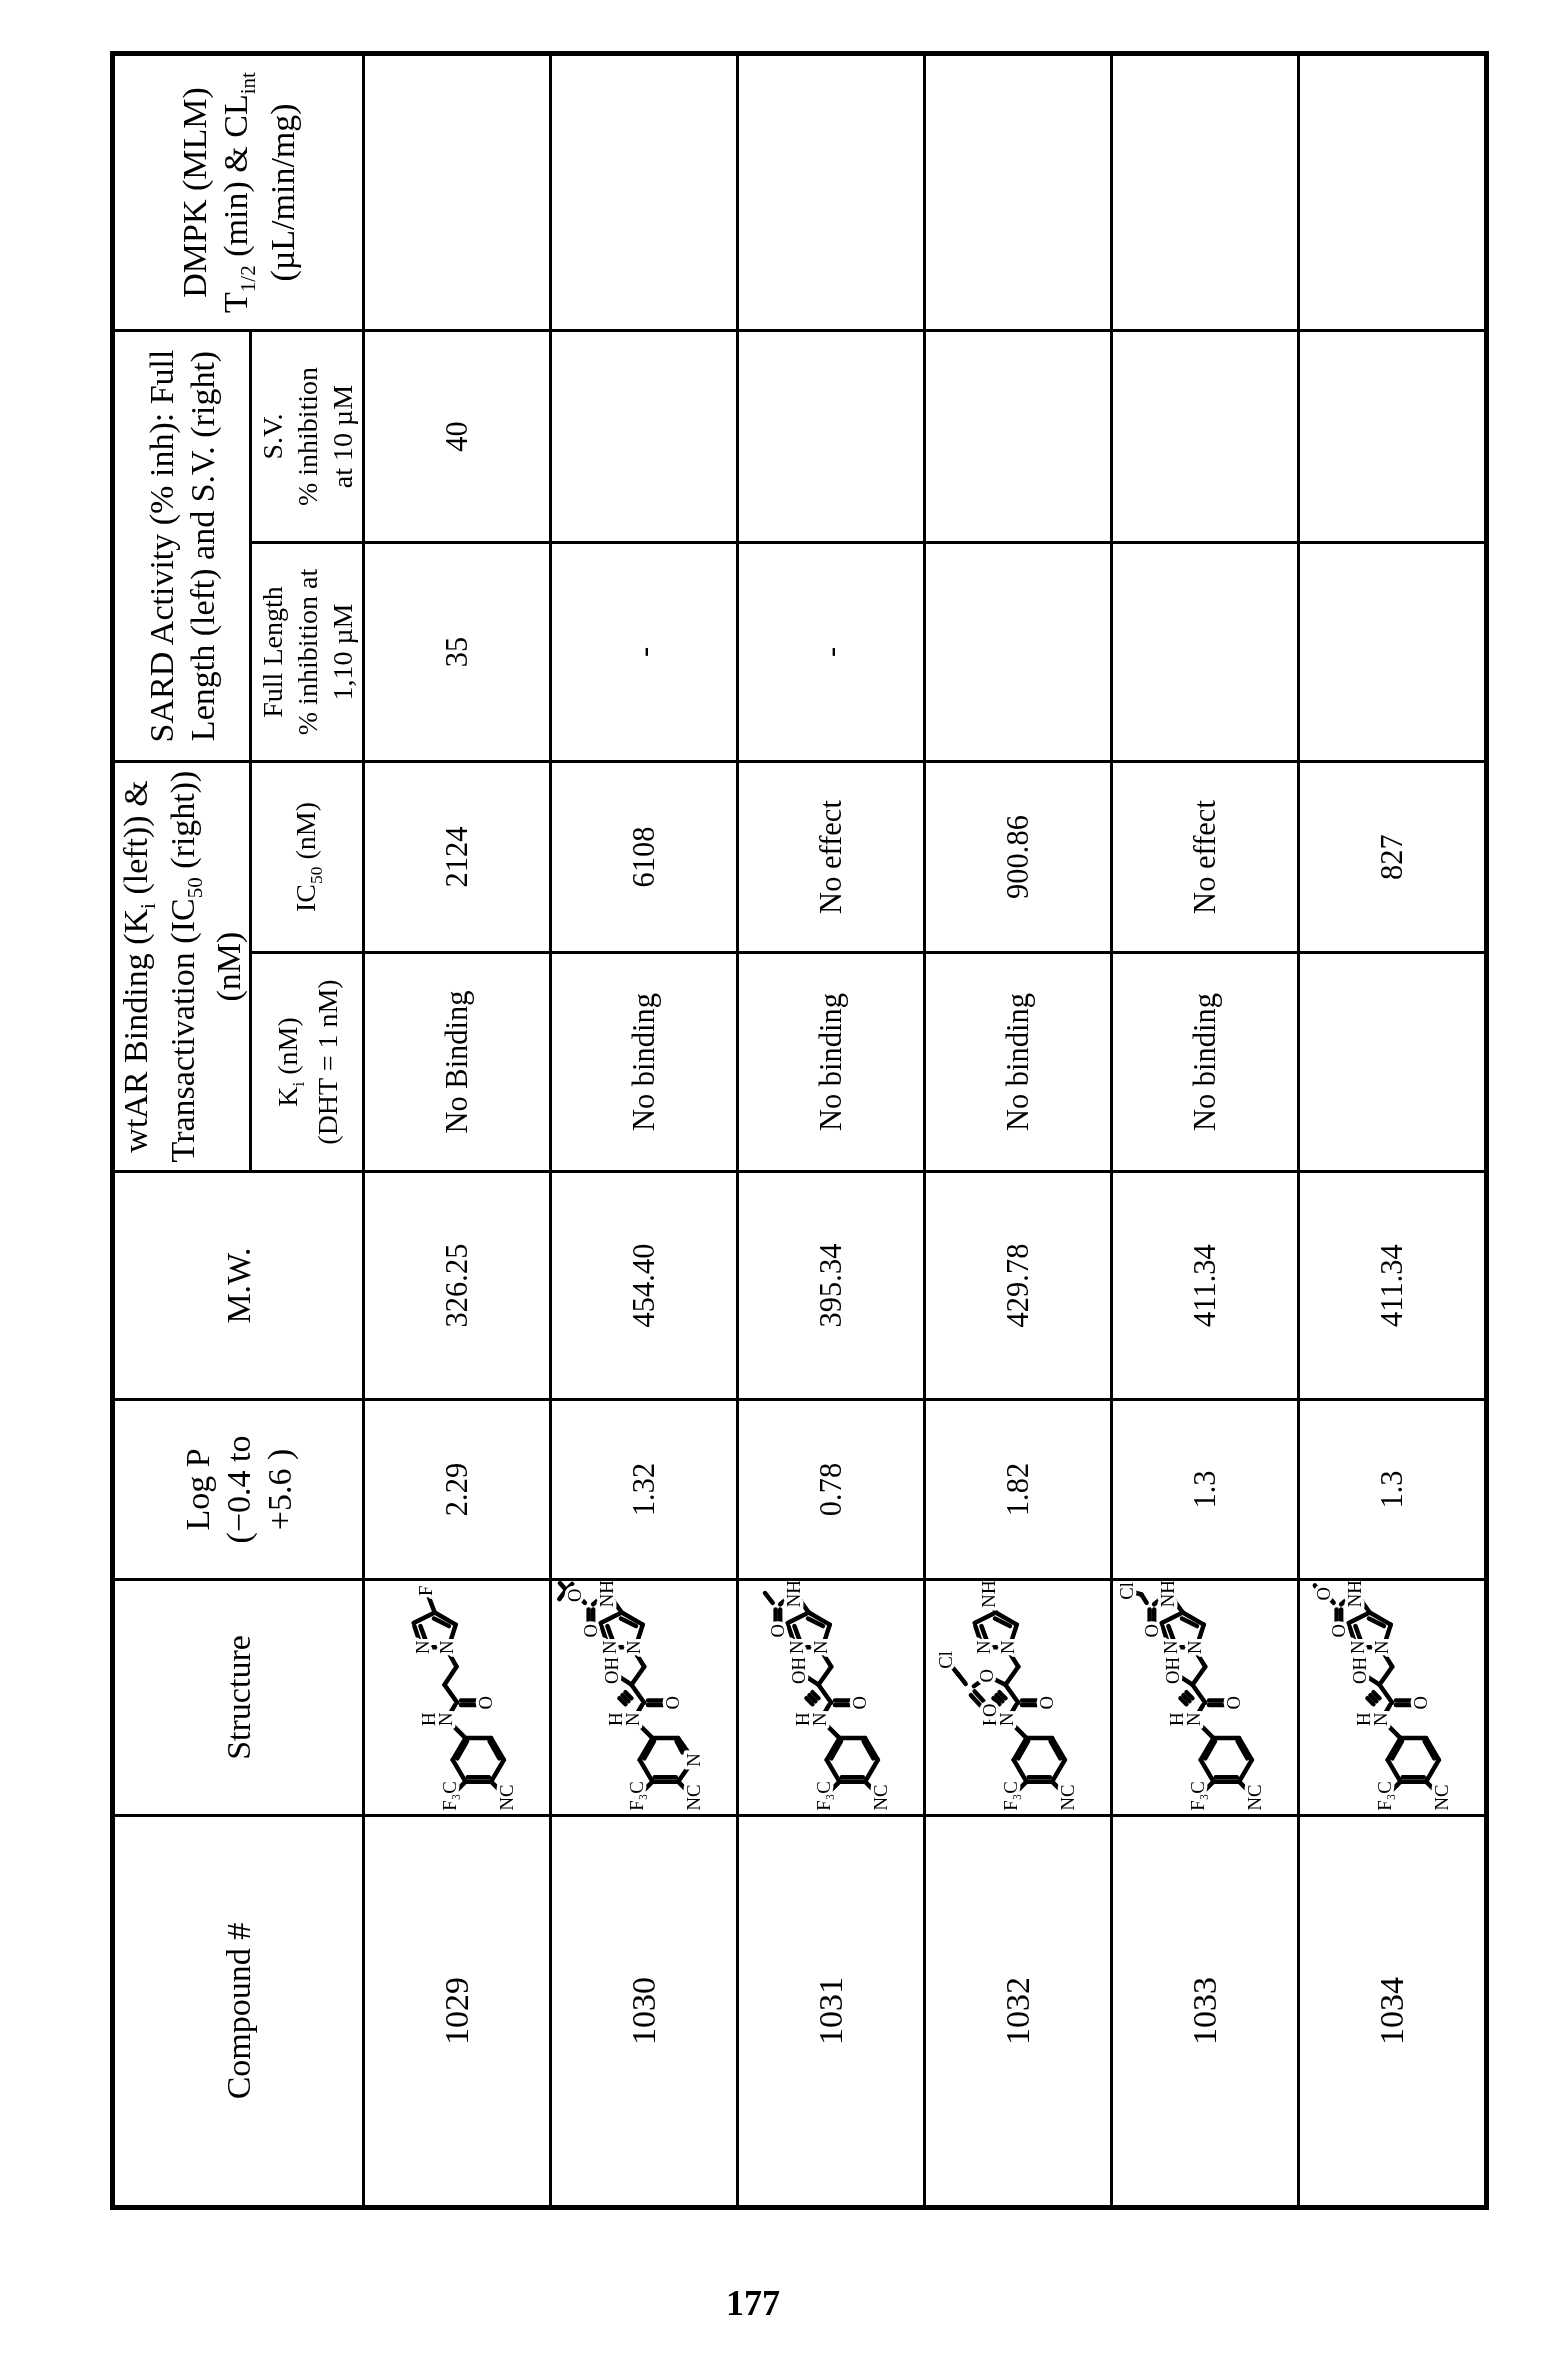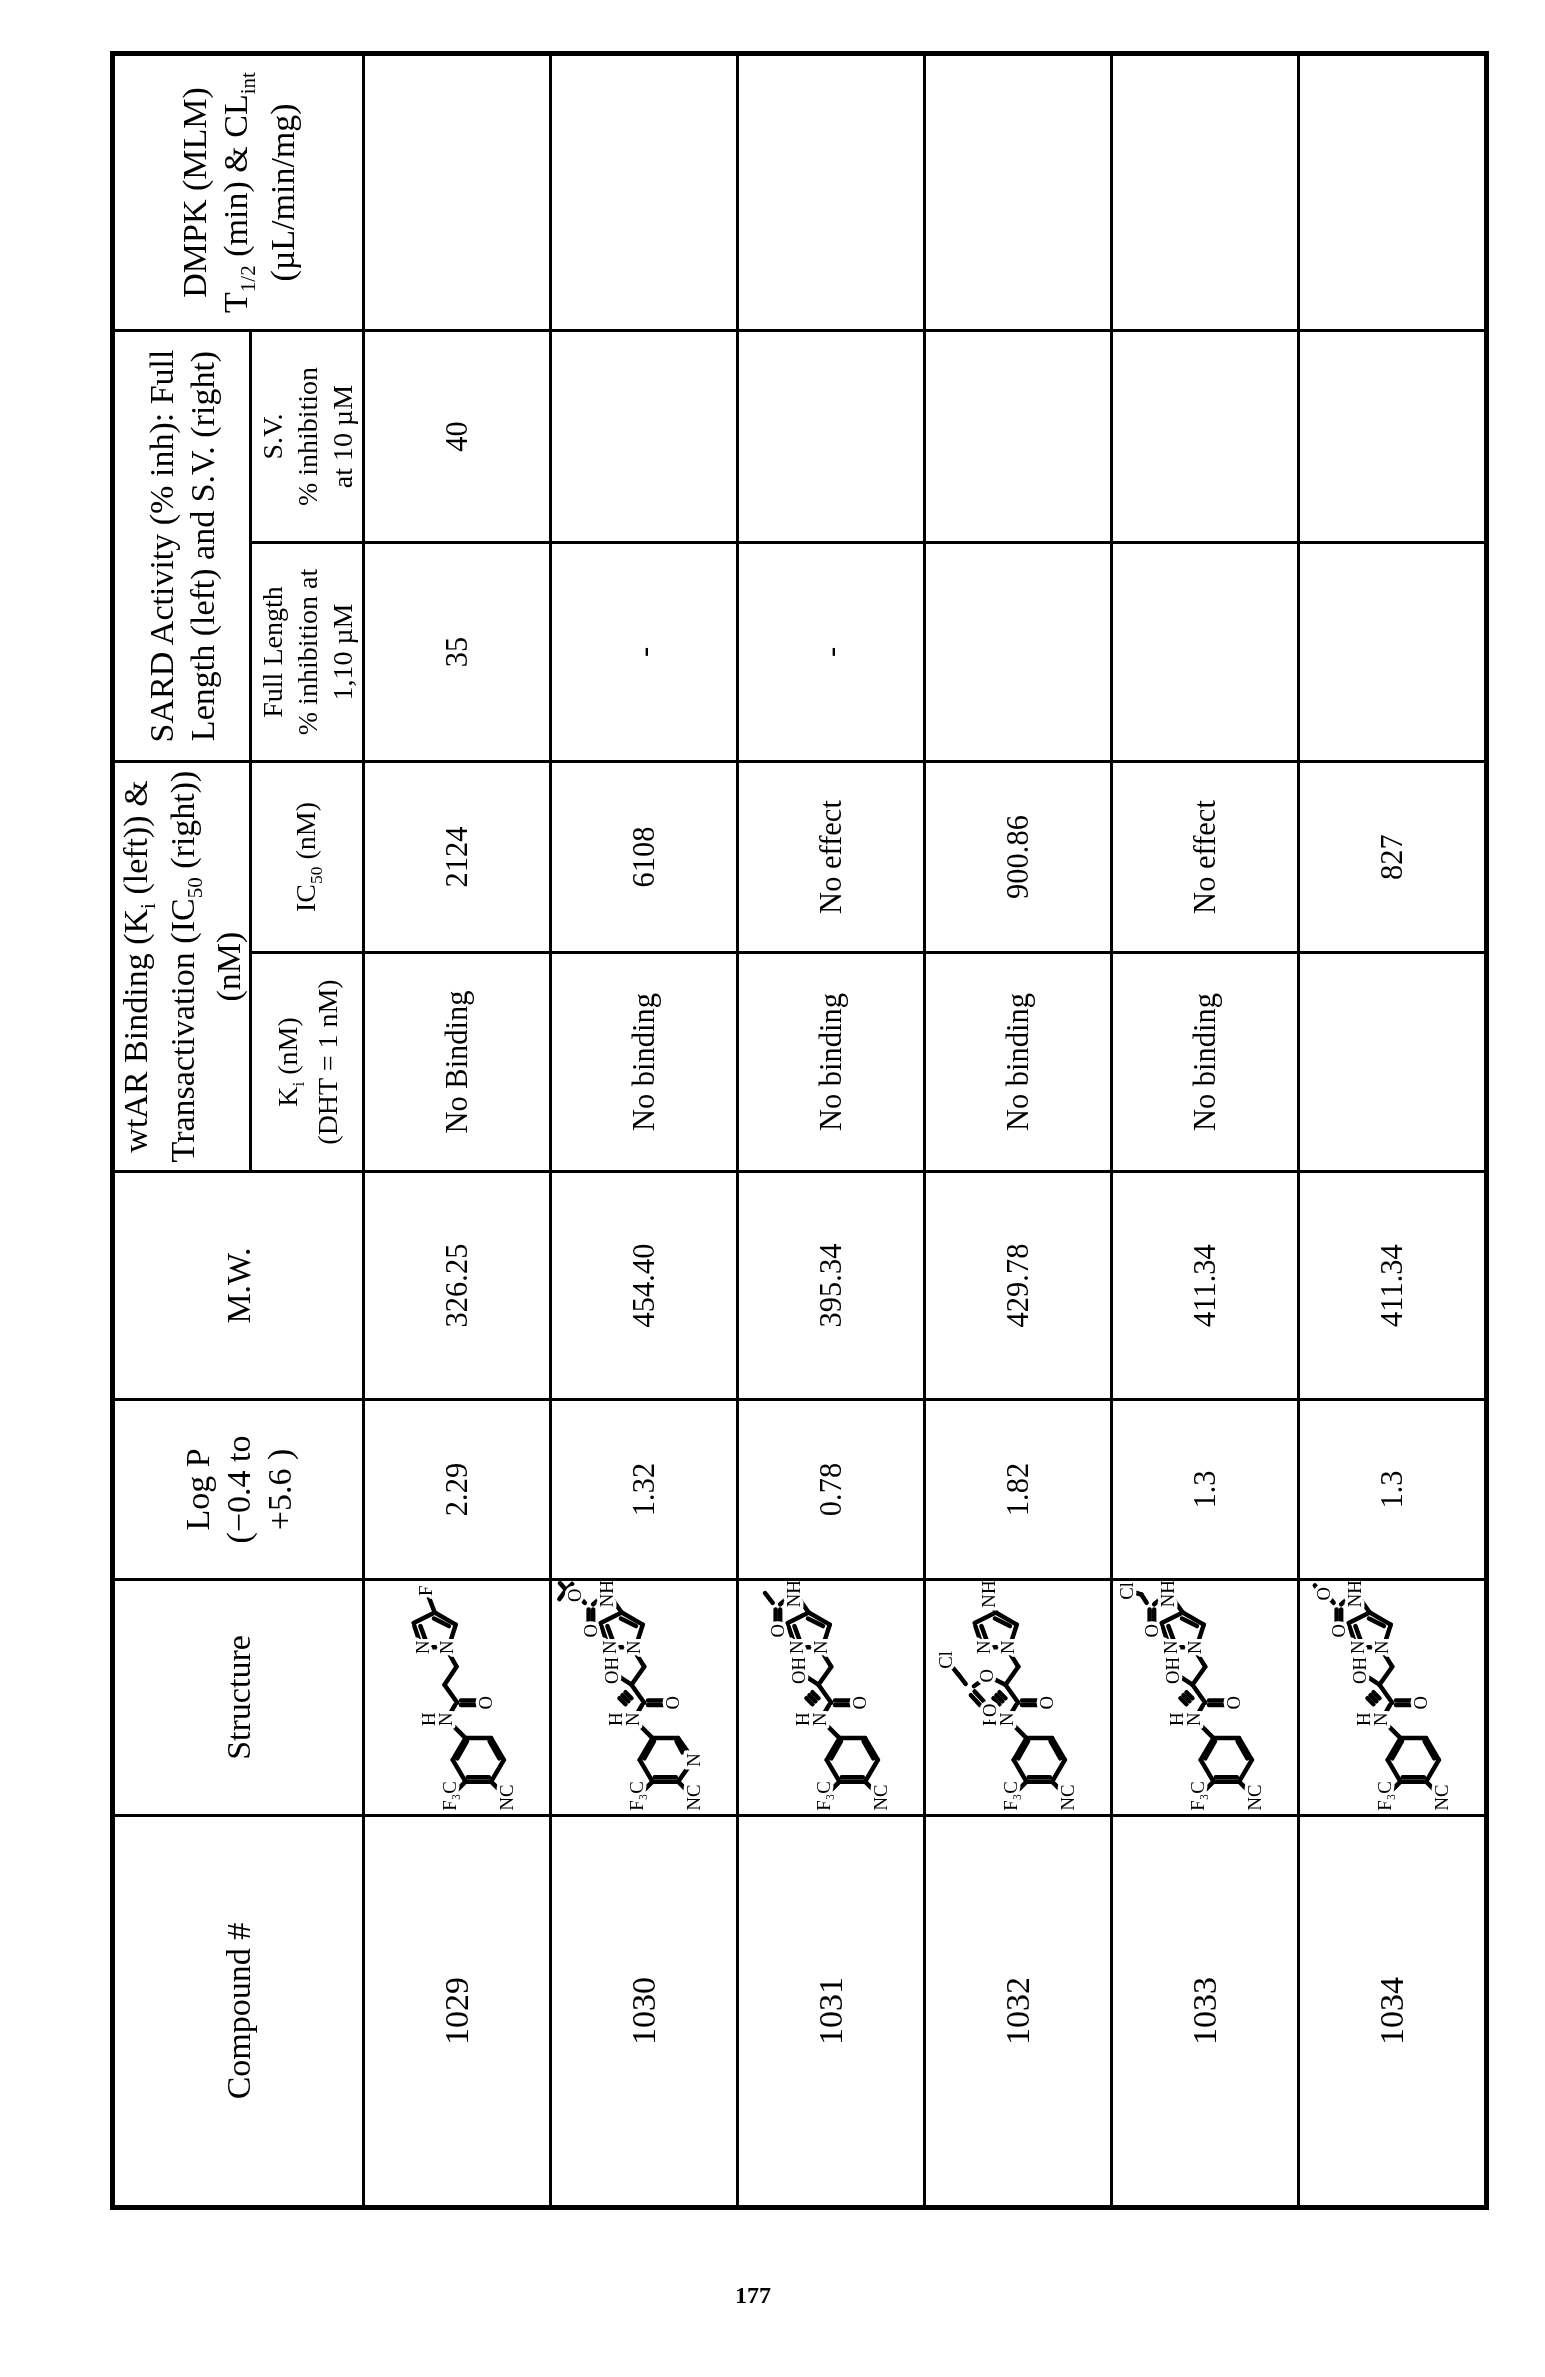--- a/index.html
+++ b/index.html
@@ -14,21 +14,21 @@
   tr.hrow2{height:113px;}
   tbody tr{height:184px;}
   .h-main{font-size:34px;line-height:1.22;}
   .h-sub{font-size:28px;line-height:1.25;}
   .val{font-size:30.5px;}
   .num{font-size:34px;font-weight:bold;}
   sub{font-size:0.62em;}
   .structure-svg line{stroke:#000;stroke-width:6;stroke-linecap:round;}
   .structure-svg text{font-family:"Liberation Serif","DejaVu Serif",serif;font-size:25px;text-anchor:middle;
     paint-order:stroke;stroke:#fff;stroke-width:9px;stroke-linejoin:round;fill:#000;}
-  .pageno{position:absolute;top:2282px;left:0;width:1506px;text-align:center;font-size:24px;font-weight:bold;}
+  .pageno{position:absolute;top:2282px;left:0;width:1506px;text-align:center;font-size:36px;font-weight:bold;}
 </style>
 </head>
 <body>
 
 <div class="table-rot">
   <table class="ctable">
     <colgroup>
       <col style="width:392px">
         <col style="width:236px">
         <col style="width:180px">

